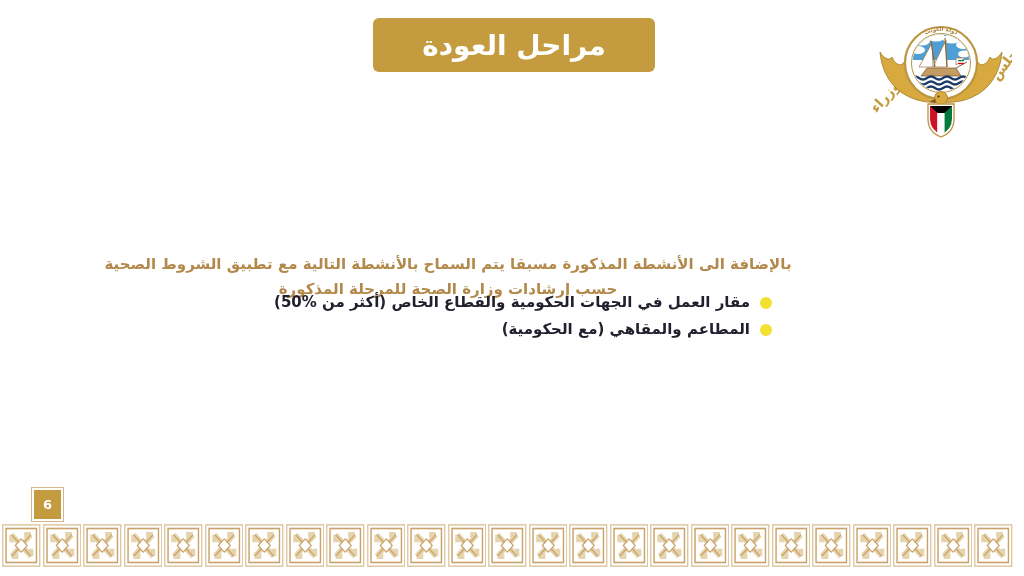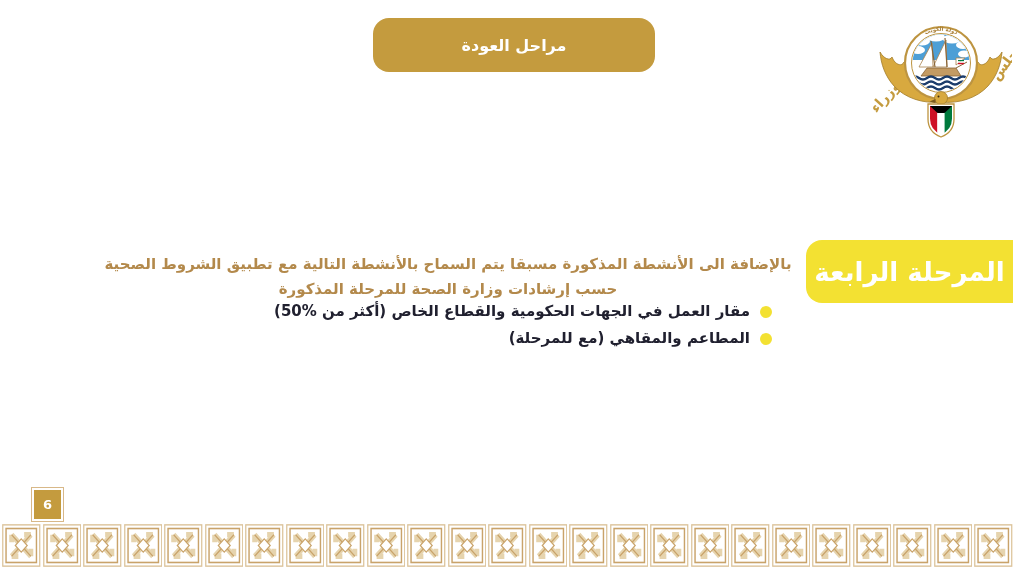--- a/index.html
+++ b/index.html
@@ -10,37 +10,37 @@
     --tile-dark:#c9a36a;
     --tile-light:#e6d4ae;
   }
   html,body{margin:0;padding:0;background:#fff;}
   .slide{
     position:relative;width:1024px;height:576px;background:#ffffff;overflow:hidden;
     font-family:"DejaVu Sans",sans-serif;
   }
   .title-banner{
     position:absolute;left:373px;top:18px;width:282px;height:54px;
-    background:var(--gold);border-radius:16px;
+    background:var(--gold);border-radius:6px;
     display:flex;align-items:center;justify-content:center;
-    color:#fff;font-size:16px;font-weight:bold;direction:rtl;
+    color:#fff;font-size:28px;font-weight:bold;direction:rtl;
   }
   .emblem{position:absolute;left:870px;top:6px;}
   .phase-banner{
     position:absolute;left:806px;top:240px;width:207px;height:63px;
     background:var(--yellow);border-radius:16px 0 0 16px;
     display:flex;align-items:center;justify-content:center;
     color:#fff;font-size:26px;font-weight:bold;direction:rtl;
   }
   .intro{
     position:absolute;left:90px;top:244px;width:700px;margin:8px;
     direction:rtl;text-align:center;
     color:var(--tan-text);font-weight:bold;font-size:15px;line-height:25px;
   }
-  .bullets{position:absolute;top:298px;right:252px;direction:rtl;}
+  .bullets{position:absolute;top:289px;right:252px;direction:rtl;}
   .bullet-row{display:flex;align-items:flex-start;gap:10px;line-height:27px;}
   .dot{width:12px;height:12px;border-radius:50%;background:var(--yellow);margin-top:8px;flex:0 0 auto;}
   .bullet-text{color:var(--dark-text);font-weight:bold;font-size:15px;white-space:nowrap;}
   .page-box{
     position:absolute;left:31px;top:487px;width:33px;height:35px;box-sizing:border-box;
     border:1px solid #d8b888;background:#fff;padding:2px;
   }
   .page-box-inner{
     width:100%;height:100%;background:var(--gold);box-sizing:border-box;
     display:flex;align-items:center;justify-content:center;
@@ -133,34 +133,31 @@
       <path d="M58 98 L84 98 L84 113 Q84 126 71 131 Q58 126 58 113 Z" fill="#ffffff" stroke="#bd9440" stroke-width="1.3"></path>
       <g clip-path="url(#shield-clip)">
         <rect x="60" y="100" width="7.4" height="30" fill="#ce1126"></rect>
         <rect x="67.4" y="100" width="7.2" height="30" fill="#ffffff"></rect>
         <rect x="74.6" y="100" width="7.4" height="30" fill="#007a3d"></rect>
         <polygon points="60,100 82,100 74.5,107 67.5,107" fill="#000000"></polygon>
       </g>
     </g>
   </svg>
 
-  <div class="phase-banner">
-    <span>المرحلة الرابعة</span>
-  </div>
 
   <p class="intro">بالإضافة الى الأنشطة المذكورة مسبقا يتم السماح بالأنشطة التالية مع تطبيق الشروط الصحية حسب إرشادات وزارة الصحة للمرحلة المذكورة</p>
 
   <div class="bullets">
       <div class="bullet-row">
         <span class="dot"></span>
         <span class="bullet-text">مقار العمل في الجهات الحكومية والقطاع الخاص (أكثر من %50)</span>
       </div>
       <div class="bullet-row">
         <span class="dot"></span>
-        <span class="bullet-text">المطاعم والمقاهي (مع للمرحلة)</span>
+        <span class="bullet-text">المطاعم والمقاهي (مع الحكومية)</span>
       </div>
     </div>
 
   <div class="page-box">
     <div class="page-box-inner">6</div>
   </div>
 
   <div class="border-strip">
       <svg class="tile" viewBox="0 0 40 40" preserveAspectRatio="none">
     <rect x="0.8" y="0.8" width="38.4" height="38.4" fill="none" stroke="#dcc39a" stroke-width="1.3"></rect>

